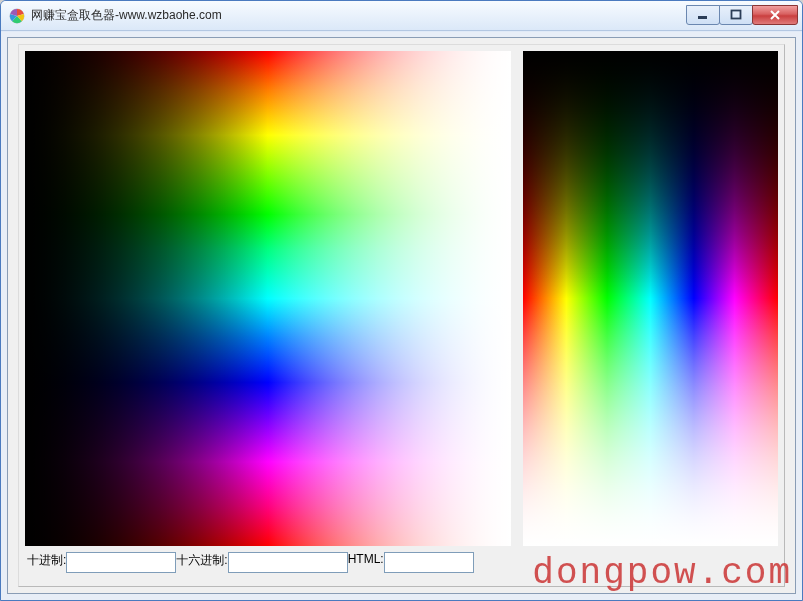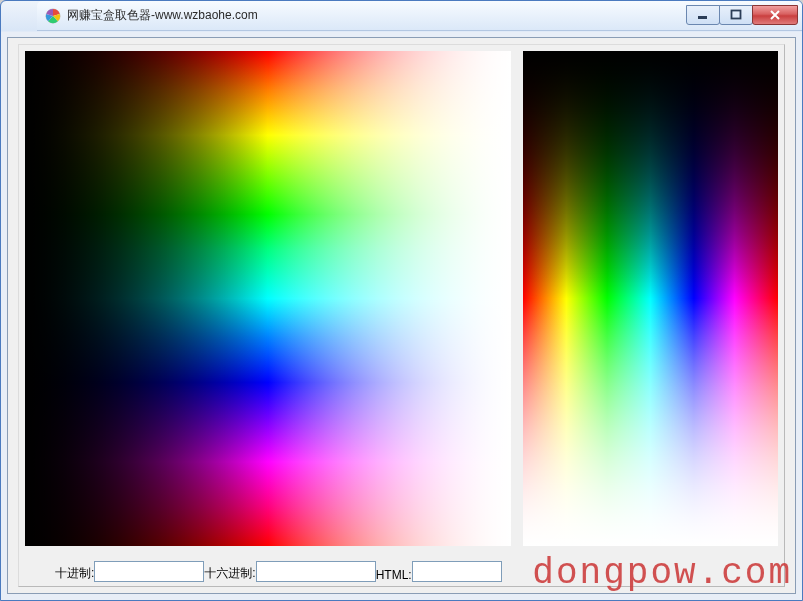--- a/index.html
+++ b/index.html
@@ -19,21 +19,20 @@
       position: relative;
     }
     .titlebar {
       height: 30px;
       display: flex;
       align-items: center;
       padding: 0 4px;
       background: linear-gradient(#f7fbff,#dbe8f8);
       border-bottom: 1px solid #b3c7e2;
       border-radius: 5px 5px 0 0;
-      margin-left: 36px;
     }
     .app-icon {
       width: 16px; height: 16px;
       margin: 0 6px 0 4px;
       flex: none;
     }
     .app-icon svg { display:block; }
     .title-text { color: #2a2a2a; }
     .win-controls {
       margin-left: auto;
@@ -123,25 +122,24 @@
           hsl(360 100% 50%) 100%);
       position: relative;
     }
     .panel-right::before{
       content:"";position:absolute;inset:0;
       background:linear-gradient(180deg,#000 0%,rgba(0,0,0,0) 50%,rgba(255,255,255,0) 50%,#fff 100%);
       opacity:0.85;
     }
     .inputs {
       display: flex;
-      align-items: flex-end;
+      align-items: flex-start;
       height: 30px;
       margin-top: 6px;
       padding: 0 2px;
-      margin-left: 28px;
     }
     .lbl { white-space: nowrap; }
     .txt {
       height: 21px;
       border: 1px solid #7f9db9;
       background: #fff;
       padding: 0 4px;
       font-family: inherit;
       font-size: 12px;
     }

